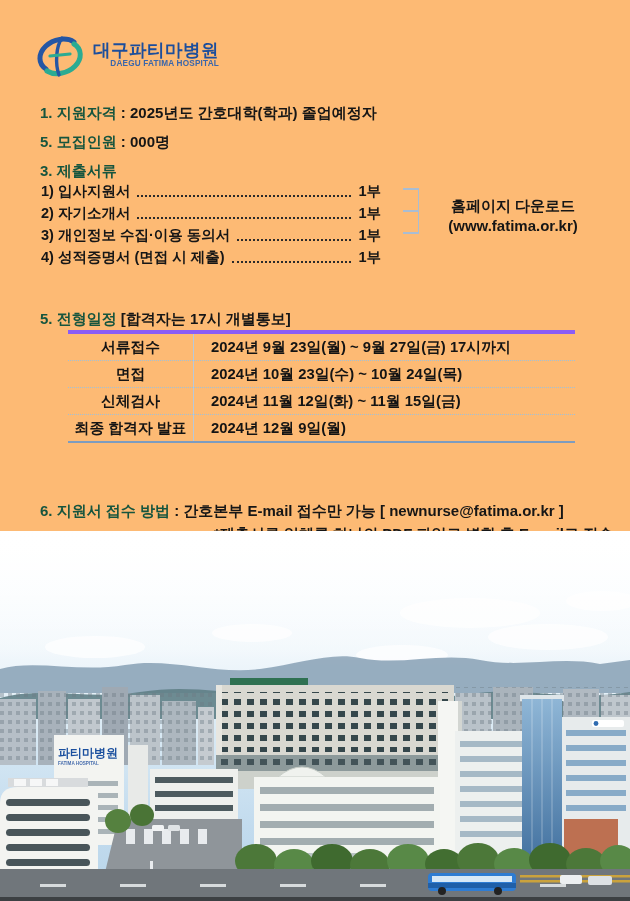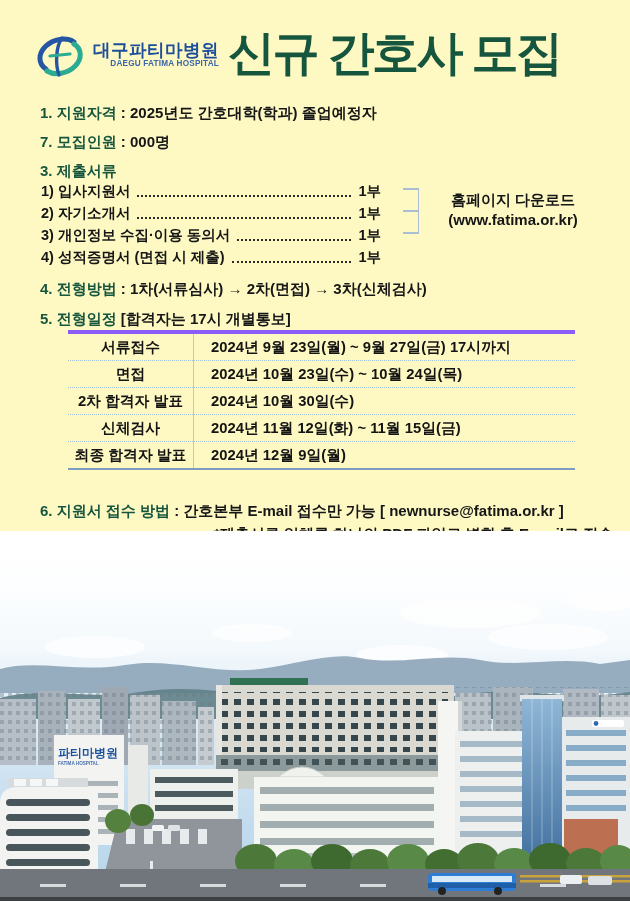--- a/index.html
+++ b/index.html
@@ -1,18 +1,18 @@
 <!DOCTYPE html>
 <html><head>
 <meta charset="utf-8">
 <style>
   html,body{margin:0;padding:0;background:#e9e9e9;}
   .poster{
     position:relative;width:630px;height:901px;margin:0 auto;
-    background:#fef9c3;overflow:hidden;
+    background:#fdba74;overflow:hidden;
     font-family:"Liberation Sans","DejaVu Sans",sans-serif;
     color:#161616;
   }
   .abs{position:absolute;}
   
   .hosp-ko{font-size:17.5px;font-weight:800;color:#1c4e9c;letter-spacing:.5px;line-height:1.05;}
   .hosp-en{font-size:8.2px;font-weight:700;color:#3a66ab;letter-spacing:.2px;text-align:right;}
   .main-title{
     font-size:47px;font-weight:900;color:#16553e;letter-spacing:-2.5px;
     white-space:nowrap;line-height:1;
@@ -54,27 +54,26 @@
   <svg class="abs" style="left:34px;top:33px" width="52" height="46" viewBox="0 0 52 46">
     <path d="M12,36 A17,13 -20 0 1 40,9" fill="none" stroke="#2456a4" stroke-width="5" stroke-linecap="round"></path>
     <path d="M40,11 A17,13 -20 0 1 13,38" fill="none" stroke="#2bab92" stroke-width="5" stroke-linecap="round"></path>
     <path d="M28,5 C22,13 21,31 25,42" fill="none" stroke="#2456a4" stroke-width="3.4" stroke-linecap="round"></path>
     <path d="M16,23 L36,21" fill="none" stroke="#2bab92" stroke-width="3.2" stroke-linecap="round"></path>
   </svg>
   <div class="abs" style="left:93px;top:41px">
     <div class="hosp-ko">대구파티마병원</div>
     <div class="hosp-en">DAEGU FATIMA HOSPITAL</div>
   </div>
-  <div class="abs main-title" style="left:228px;top:29px">신규 간호사 모집</div>
 
   <div class="abs sec" style="left:40px;top:104px">
     <span class="lab">1. 지원자격</span><span class="val"> : 2025년도 간호대학(학과) 졸업예정자</span>
   </div>
   <div class="abs sec" style="left:40px;top:133px">
-    <span class="lab">7. 모집인원</span><span class="val"> : 000명</span>
+    <span class="lab">5. 모집인원</span><span class="val"> : 000명</span>
   </div>
   <div class="abs sec" style="left:40px;top:162px">
     <span class="lab">3. 제출서류</span>
   </div>
 
   <div class="abs" style="left:41px;top:179px">
     <div class="doc-row">
       <span class="nm">1) 입사지원서</span>
       <span class="leader"></span>
       <span class="cp">1부</span>
@@ -94,45 +93,38 @@
       <span class="leader"></span>
       <span class="cp">1부</span>
     </div>
   </div>
 
   <div class="abs bracket" style="left:403px;top:188px">
     <span class="stub" style="top:0"></span>
     <span class="stub" style="top:22px"></span>
     <span class="stub" style="top:44px"></span>
   </div>
-  <div class="abs dl-note" style="left:428px;top:190px">
+  <div class="abs dl-note" style="left:428px;top:196px">
     <div>홈페이지 다운로드</div>
     <div>(www.fatima.or.kr)</div>
   </div>
 
-  <div class="abs sec" style="left:40px;top:280px">
-    <span class="lab">4. 전형방법</span><span class="val"> : 1차(서류심사) → 2차(면접) → 3차(신체검사)</span>
-  </div>
   <div class="abs sec" style="left:40px;top:310px">
     <span class="lab">5. 전형일정</span><span class="val"> [합격자는 17시 개별통보]</span>
   </div>
 
   <table class="abs sched" style="left:68px;top:330px">
     <tbody>
       <tr>
         <td class="stage">서류접수</td>
         <td class="date">2024년 9월 23일(월) ~ 9월 27일(금) 17시까지</td>
       </tr>
       <tr>
         <td class="stage">면접</td>
         <td class="date">2024년 10월 23일(수) ~ 10월 24일(목)</td>
-      </tr>
-      <tr>
-        <td class="stage">2차 합격자 발표</td>
-        <td class="date">2024년 10월 30일(수)</td>
       </tr>
       <tr>
         <td class="stage">신체검사</td>
         <td class="date">2024년 11월 12일(화) ~ 11월 15일(금)</td>
       </tr>
       <tr>
         <td class="stage">최종 합격자 발표</td>
         <td class="date">2024년 12월 9일(월)</td>
       </tr>
     </tbody>

